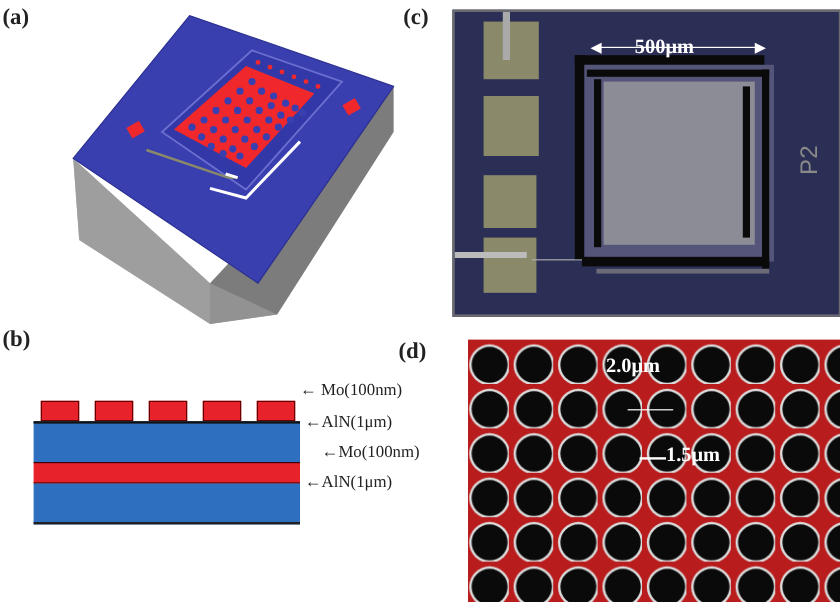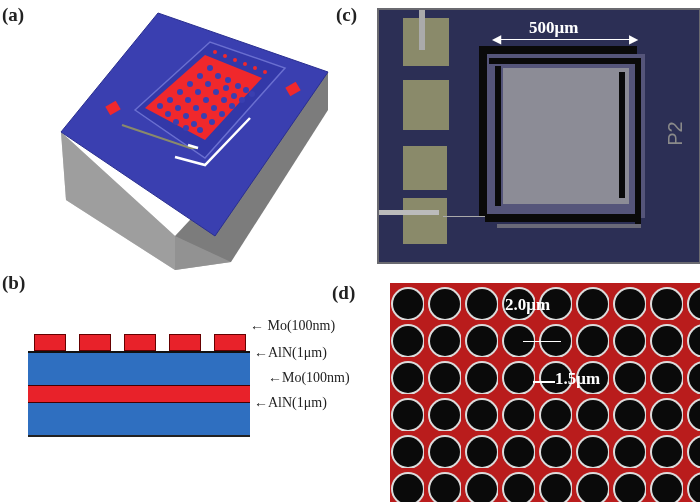--- a/index.html
+++ b/index.html
@@ -117,21 +117,21 @@
   <div class="abs" style="left:256px;top:48px;width:6px;height:166px;background:#0a0a0a;"></div>
   <div class="abs" style="left:106px;top:204px;width:156px;height:8px;background:#0a0a0a;"></div>
   <div class="abs" style="left:116px;top:56px;width:6px;height:140px;background:#0a0a0a;"></div>
   <div class="abs" style="left:124px;top:58px;width:126px;height:136px;background:#8c8c96;"></div>
   <div class="abs" style="left:240px;top:62px;width:6px;height:126px;background:#0a0a0a;"></div>
   <div class="abs" style="left:118px;top:214px;width:144px;height:4px;background:#6a6a78;"></div>
 
   <div class="abs" style="left:117px;top:29px;width:138px;height:1px;background:#fff;"></div>
   <div class="abs" style="left:113px;top:22px;color:#fff;font-size:12px;">◀</div>
   <div class="abs" style="left:250px;top:22px;color:#fff;font-size:12px;">▶</div>
-  <div class="scalebar-text" style="left:150px;top:8px;">500μm</div>
+  <div class="scalebar-text" style="left:150px;top:19px;">500μm</div>
   <div class="abs" style="left:284px;top:112px;color:#8a8a8a;font-size:20px;font-family:'Liberation Sans',sans-serif;transform:rotate(-90deg);">P2</div>
 </div>
 
 <div class="abs" style="left:390px;top:283px;width:310px;height:219px;background:#b91c1c;overflow:hidden;">
   <svg width="310" height="219" style="position:absolute;left:0;top:0;">
     <defs>
       <pattern id="holes" x="-3" y="0" width="37" height="37" patternUnits="userSpaceOnUse">
         <circle cx="21" cy="21" r="17" fill="#dcdcdc"></circle>
         <circle cx="21" cy="21" r="15" fill="#0a0a0a"></circle>
       </pattern>

